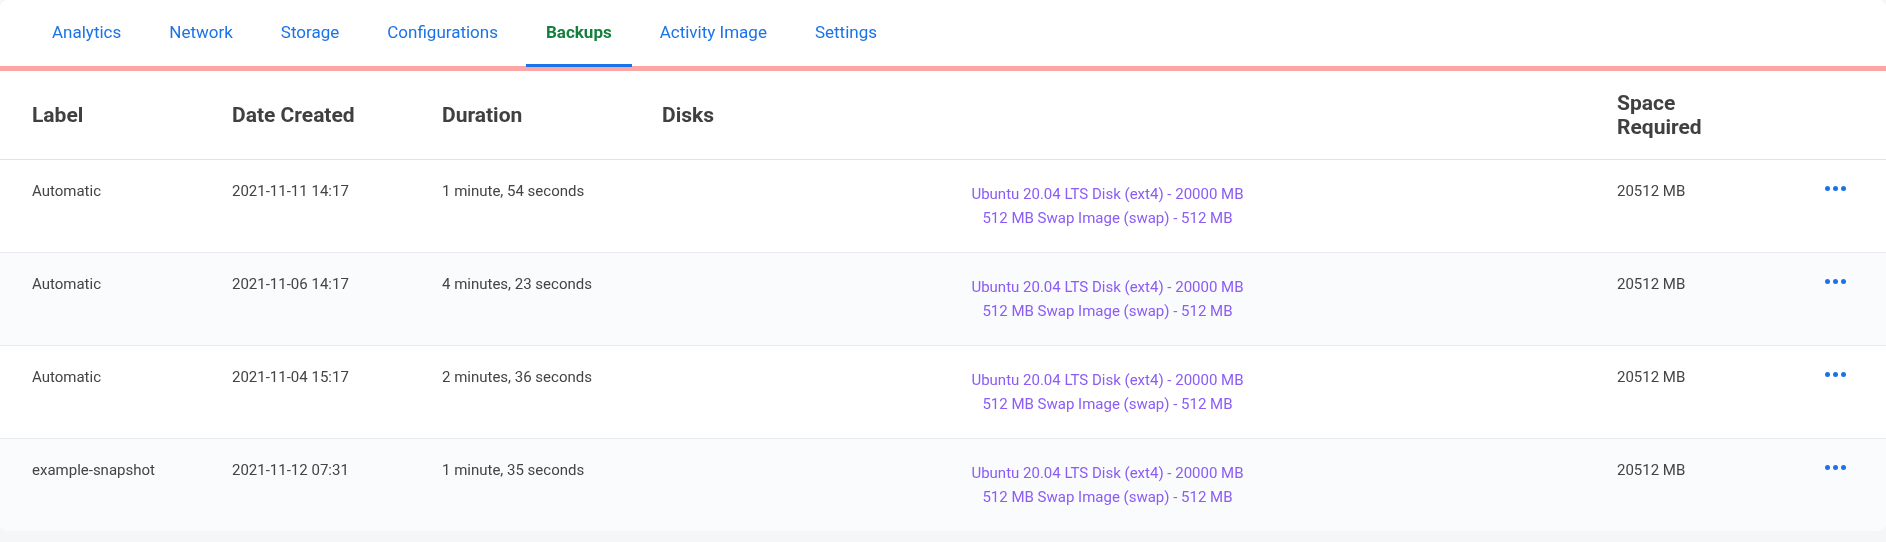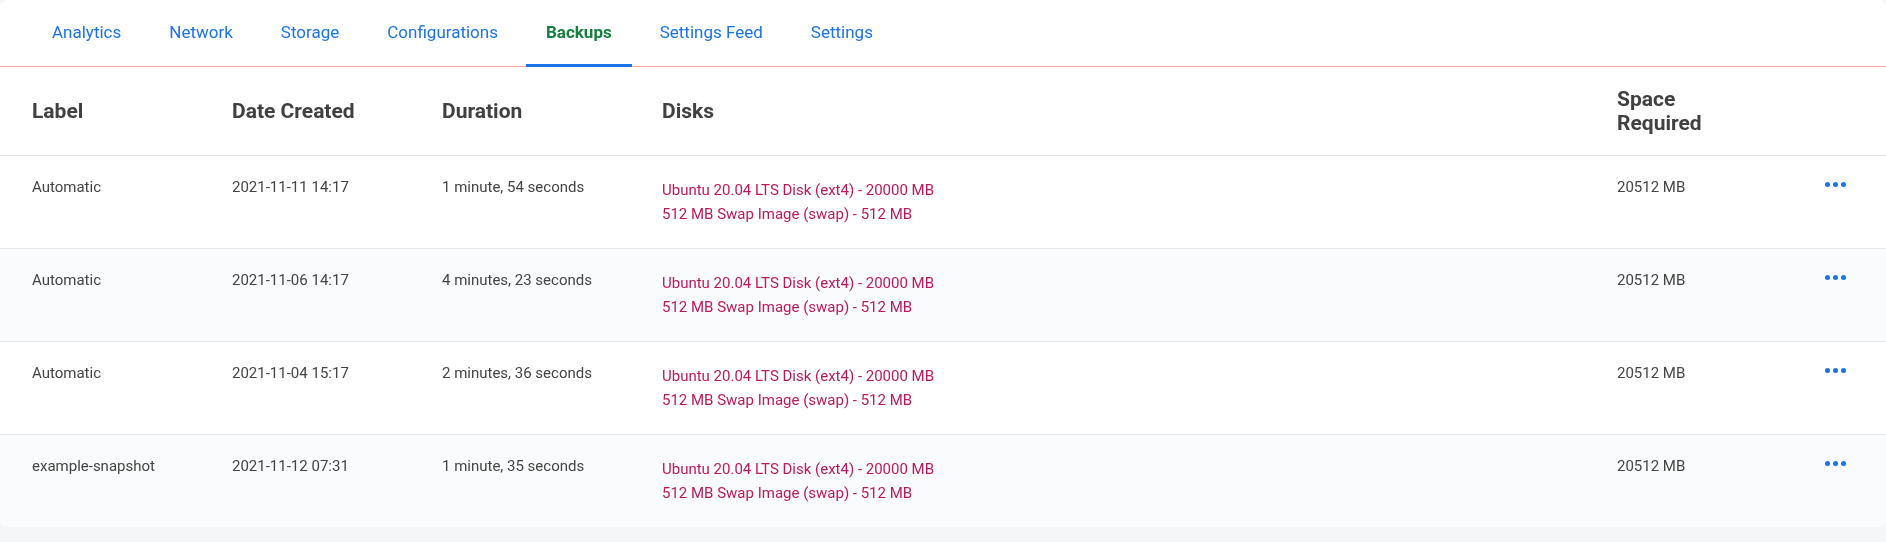--- a/index.html
+++ b/index.html
@@ -15,21 +15,21 @@
       border-radius: 8px;
       margin: 0;
       overflow: hidden;
     }
     
     .tab-nav {
       display: flex;
       align-items: center;
       padding: 0 32px;
       background: #fff;
-      border-bottom: 1px solid #fca5a5;
+      border-bottom: 5px solid #fca5a5;
       gap: 8px;
     }
     .tab-item {
       padding: 22px 20px;
       font-size: 17px;
       cursor: pointer;
       color: #1a73e8;
       text-decoration: none;
       border-bottom: 3px solid transparent;
       margin-bottom: -1px;
@@ -73,21 +73,22 @@
       background: #fafbfc;
     }
     tbody td {
       padding: 22px 32px;
       font-size: 15px;
       color: #444;
       vertical-align: top;
     }
     .disk-info {
       line-height: 1.6;
-      color: #be185d;
+      color: #8b5cf6;
+      text-align: center;
     }
     .space-cell {
       white-space: nowrap;
     }
     .action-dots {
       display: flex;
       gap: 3px;
       align-items: center;
       cursor: pointer;
       padding: 4px 8px;
@@ -110,21 +111,21 @@
 <body>
 
 <div class="page-container">
 
   <nav class="tab-nav">
     <a class="tab-item">Analytics</a>
     <a class="tab-item">Network</a>
     <a class="tab-item">Storage</a>
     <a class="tab-item">Configurations</a>
     <a class="tab-item active">Backups</a>
-    <a class="tab-item">Settings Feed</a>
+    <a class="tab-item">Activity Image</a>
     <a class="tab-item">Settings</a>
   </nav>
 
   <div class="table-container">
     <table>
       <thead>
         <tr>
           <th class="col-label">Label</th>
           <th class="col-date">Date Created</th>
           <th class="col-duration">Duration</th>

